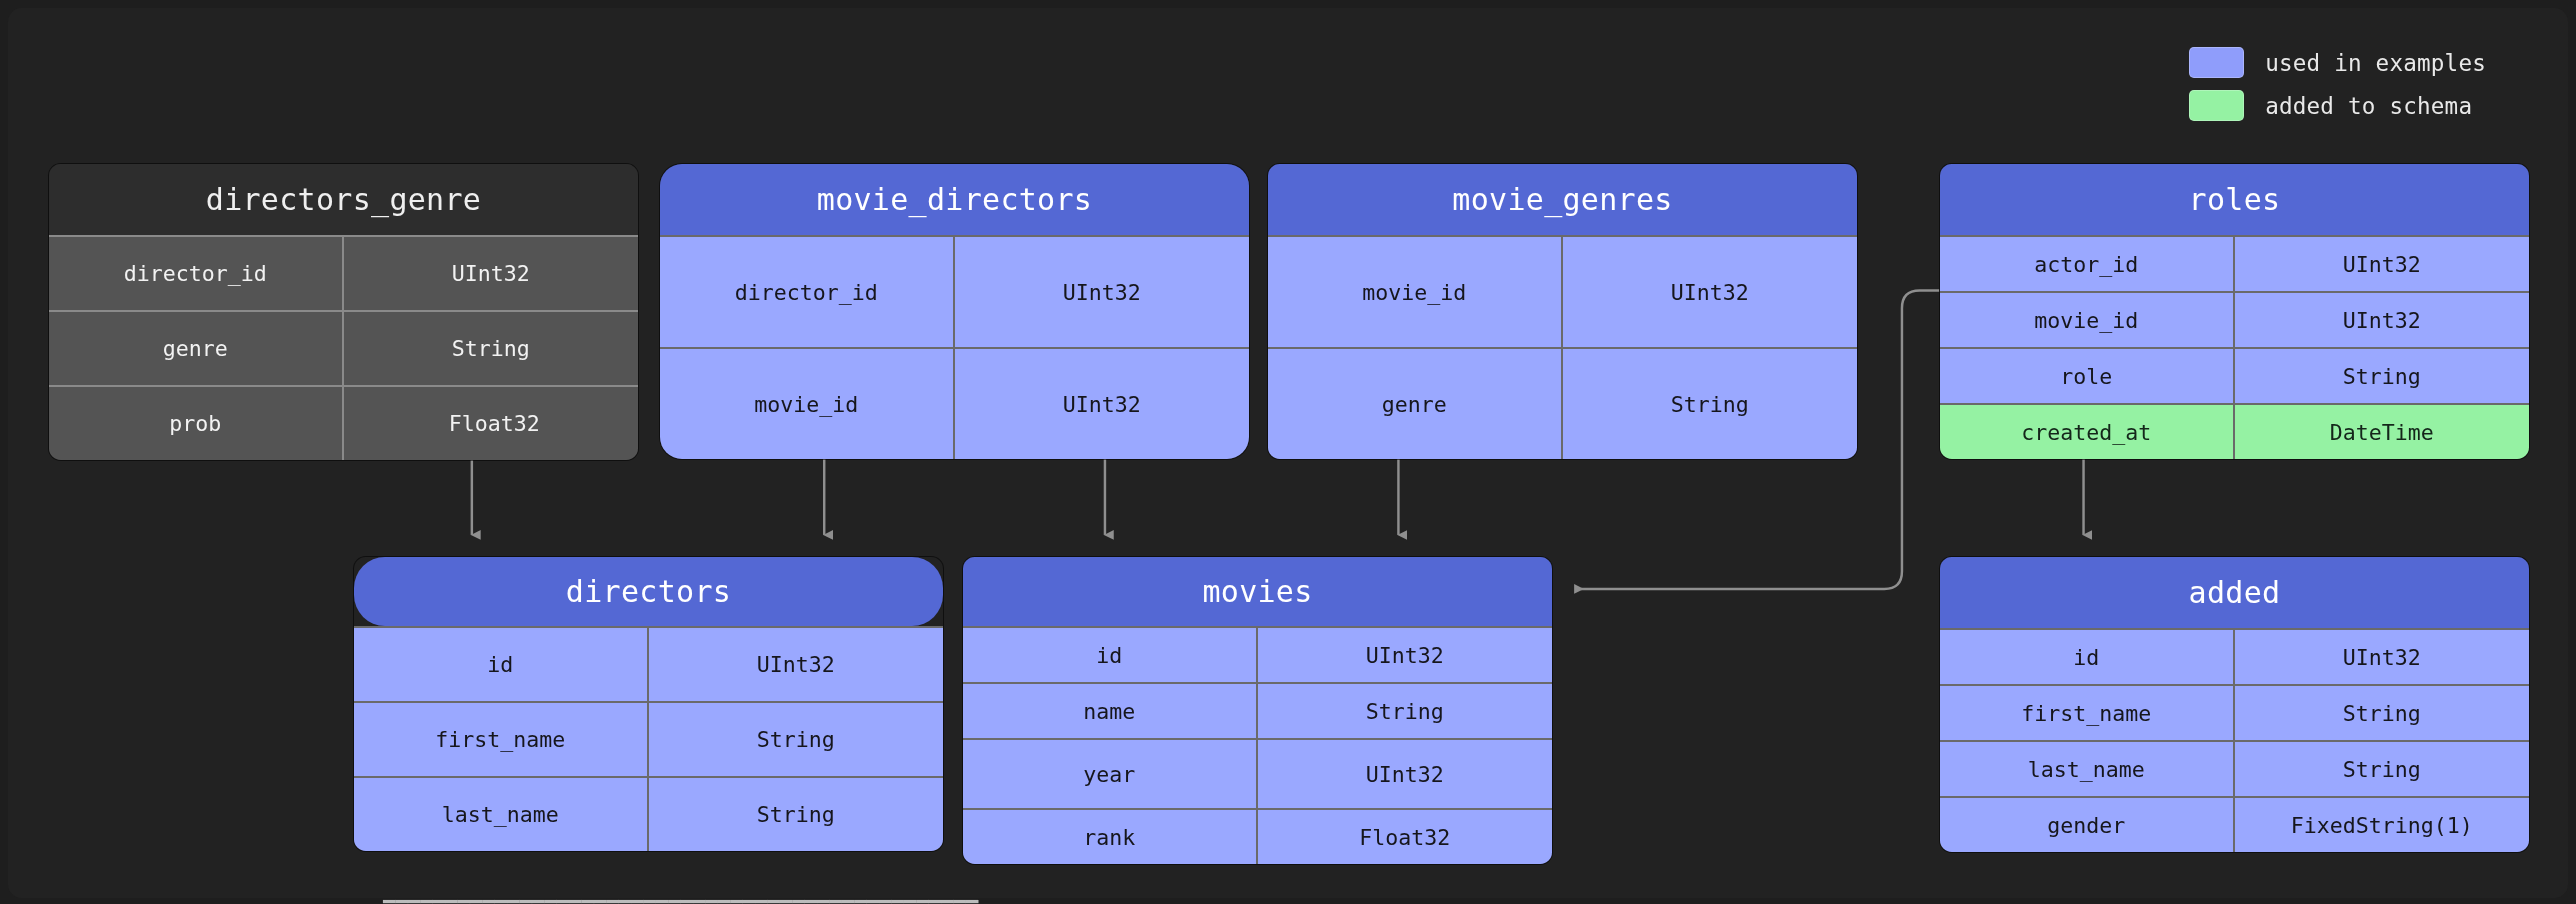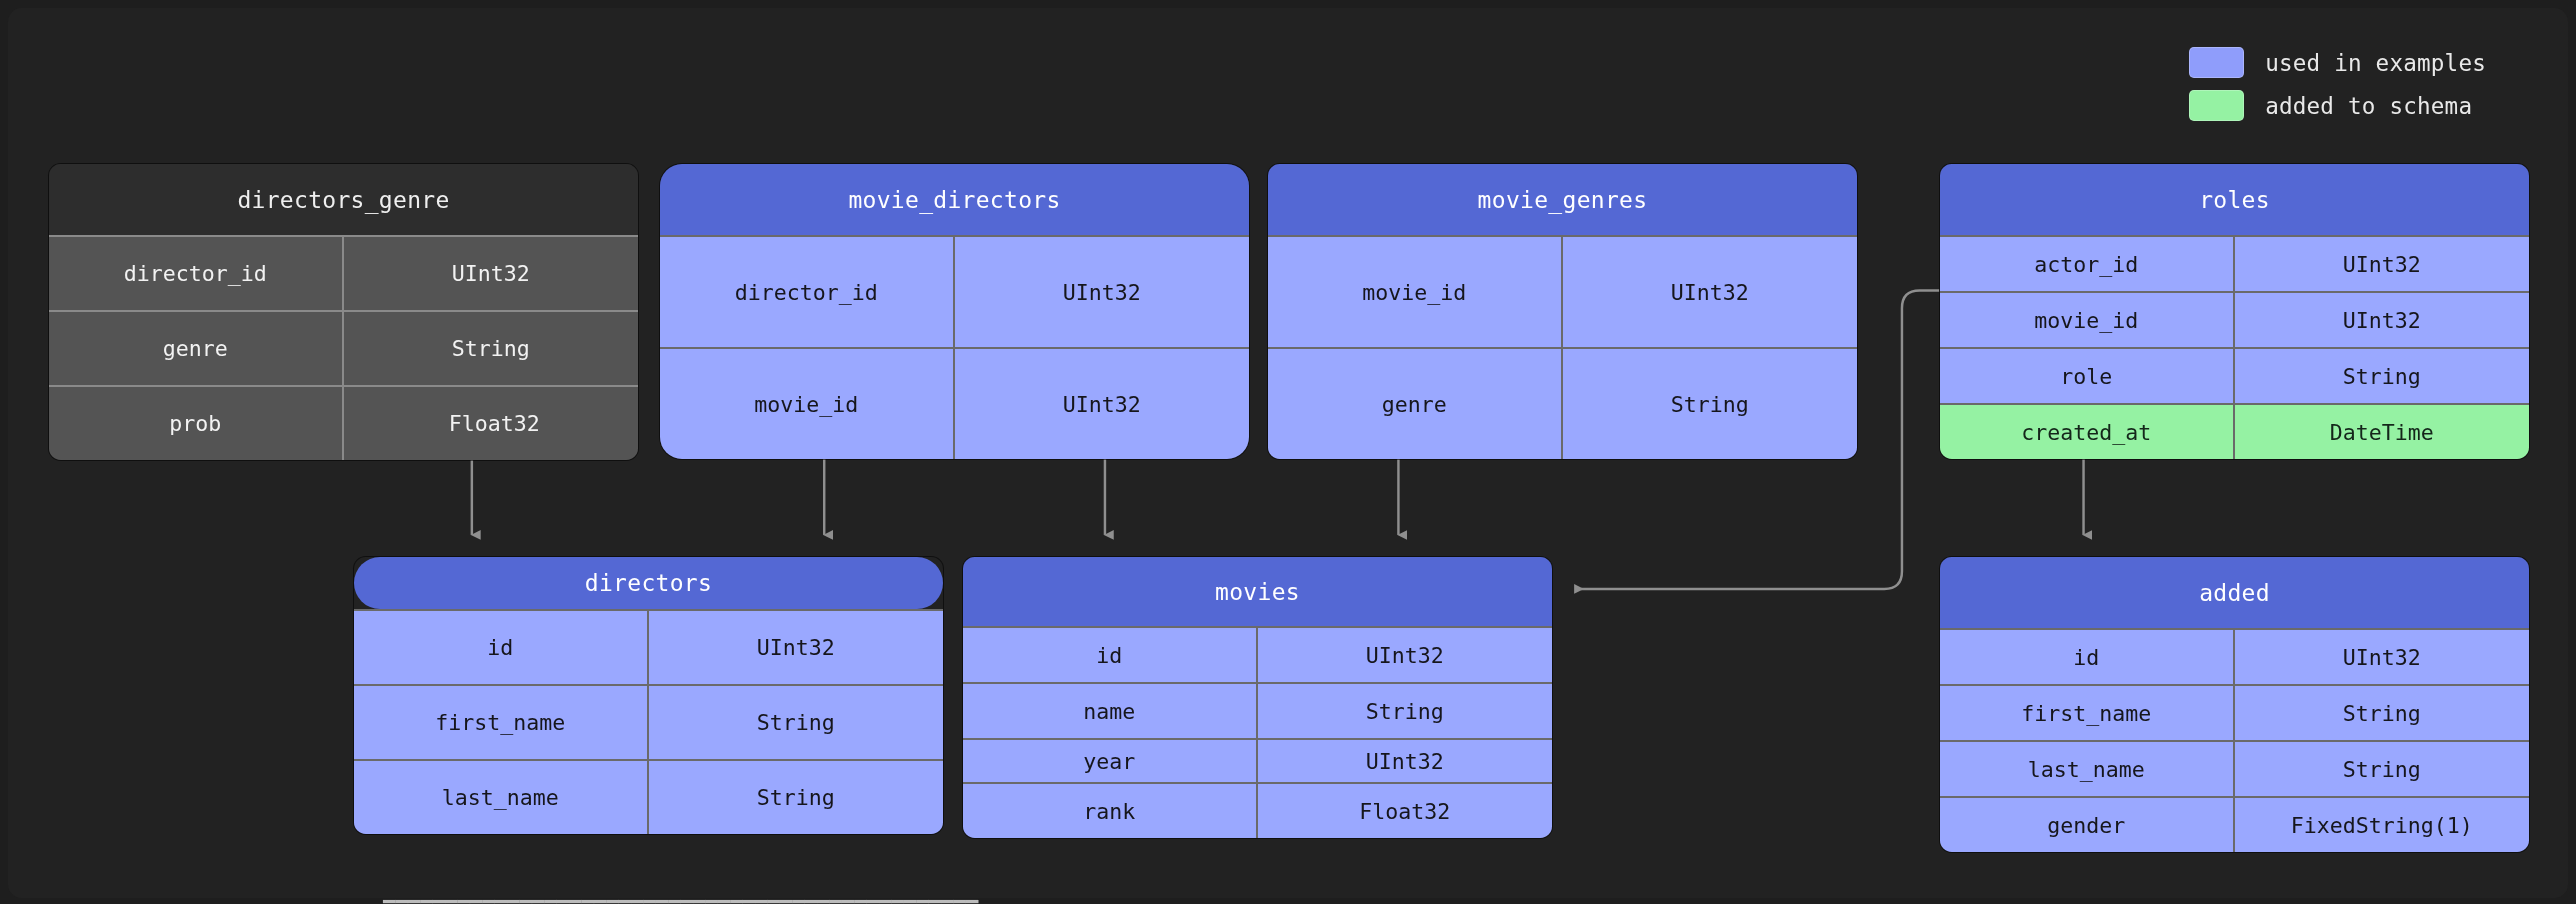--- a/index.html
+++ b/index.html
@@ -37,21 +37,21 @@
 
   
   .table{
     position:absolute;
     border-radius:11.8px;
     overflow:hidden;
     box-shadow:0 0 0 1px rgba(0,0,0,.55);
   }
   .thead{
     display:flex;align-items:center;justify-content:center;
-    color:#ffffff;font-size:23px;letter-spacing:0.3px;
+    color:#ffffff;font-size:30px;letter-spacing:0.3px;
     box-sizing:border-box;
   }
   .trow{display:flex;box-sizing:border-box;}
   .cell{
     display:flex;align-items:center;justify-content:center;
     font-size:21.6px;box-sizing:border-box;text-align:center;
     overflow:hidden;white-space:nowrap;
   }
   .cell.name{flex:0 0 50%;}
   .cell.type{flex:1 1 50%;}
@@ -158,21 +158,21 @@
         <div class="trow" style="height: 56px;">
           <div class="cell name">role</div>
           <div class="cell type">String</div>
         </div>
         <div class="trow green" style="height: 56px;">
           <div class="cell name">created_at</div>
           <div class="cell type">DateTime</div>
         </div>
       </div>
       <div class="table t-blue" style="left: 354px; top: 557px; width: 589px;">
-        <div class="thead" style="height: 52px; border-radius: 31px;">directors</div>
+        <div class="thead" style="height: 69px; border-radius: 31px;">directors</div>
         <div class="trow" style="height: 75px;">
           <div class="cell name">id</div>
           <div class="cell type">UInt32</div>
         </div>
         <div class="trow" style="height: 75px;">
           <div class="cell name">first_name</div>
           <div class="cell type">String</div>
         </div>
         <div class="trow" style="height: 75px;">
           <div class="cell name">last_name</div>
@@ -182,21 +182,21 @@
       <div class="table t-blue" style="left: 963px; top: 557px; width: 589px;">
         <div class="thead" style="height: 69px;">movies</div>
         <div class="trow" style="height: 56px;">
           <div class="cell name">id</div>
           <div class="cell type">UInt32</div>
         </div>
         <div class="trow" style="height: 56px;">
           <div class="cell name">name</div>
           <div class="cell type">String</div>
         </div>
-        <div class="trow" style="height: 44px;">
+        <div class="trow" style="height: 70px;">
           <div class="cell name">year</div>
           <div class="cell type">UInt32</div>
         </div>
         <div class="trow" style="height: 56px;">
           <div class="cell name">rank</div>
           <div class="cell type">Float32</div>
         </div>
       </div>
       <div class="table t-blue" style="left: 1940px; top: 557px; width: 589px;">
         <div class="thead" style="height: 71px;">added</div>

